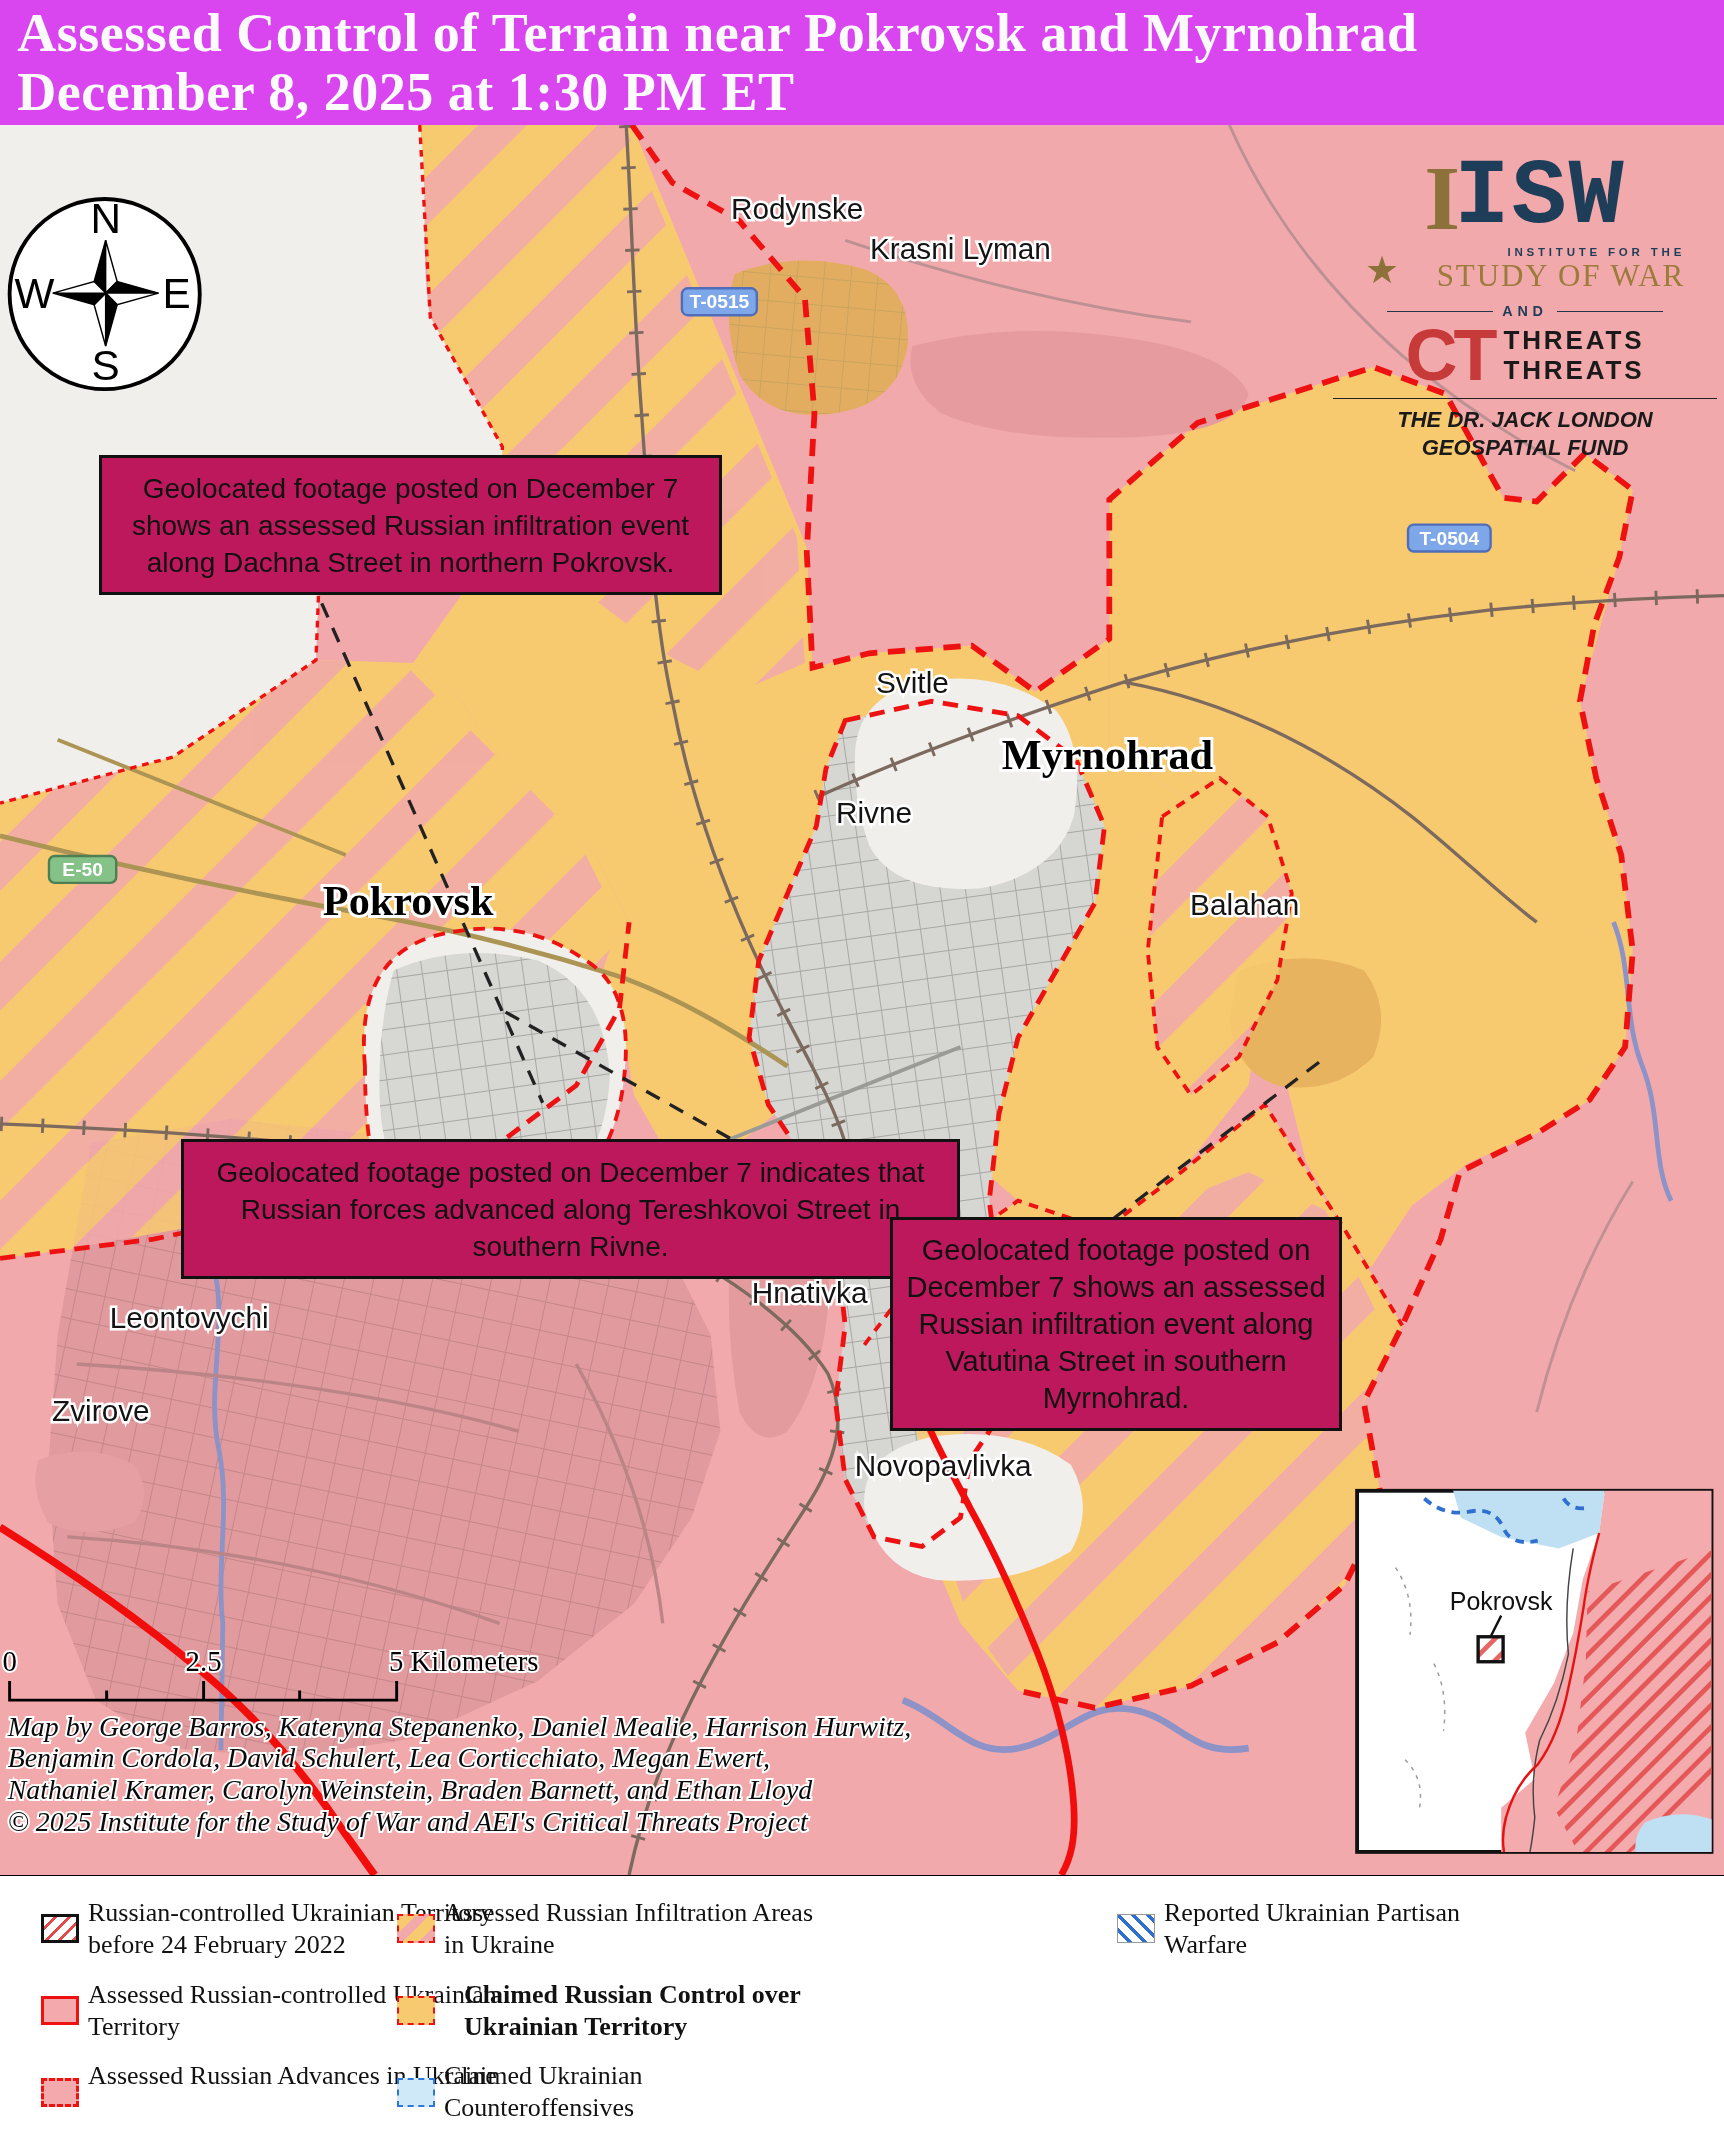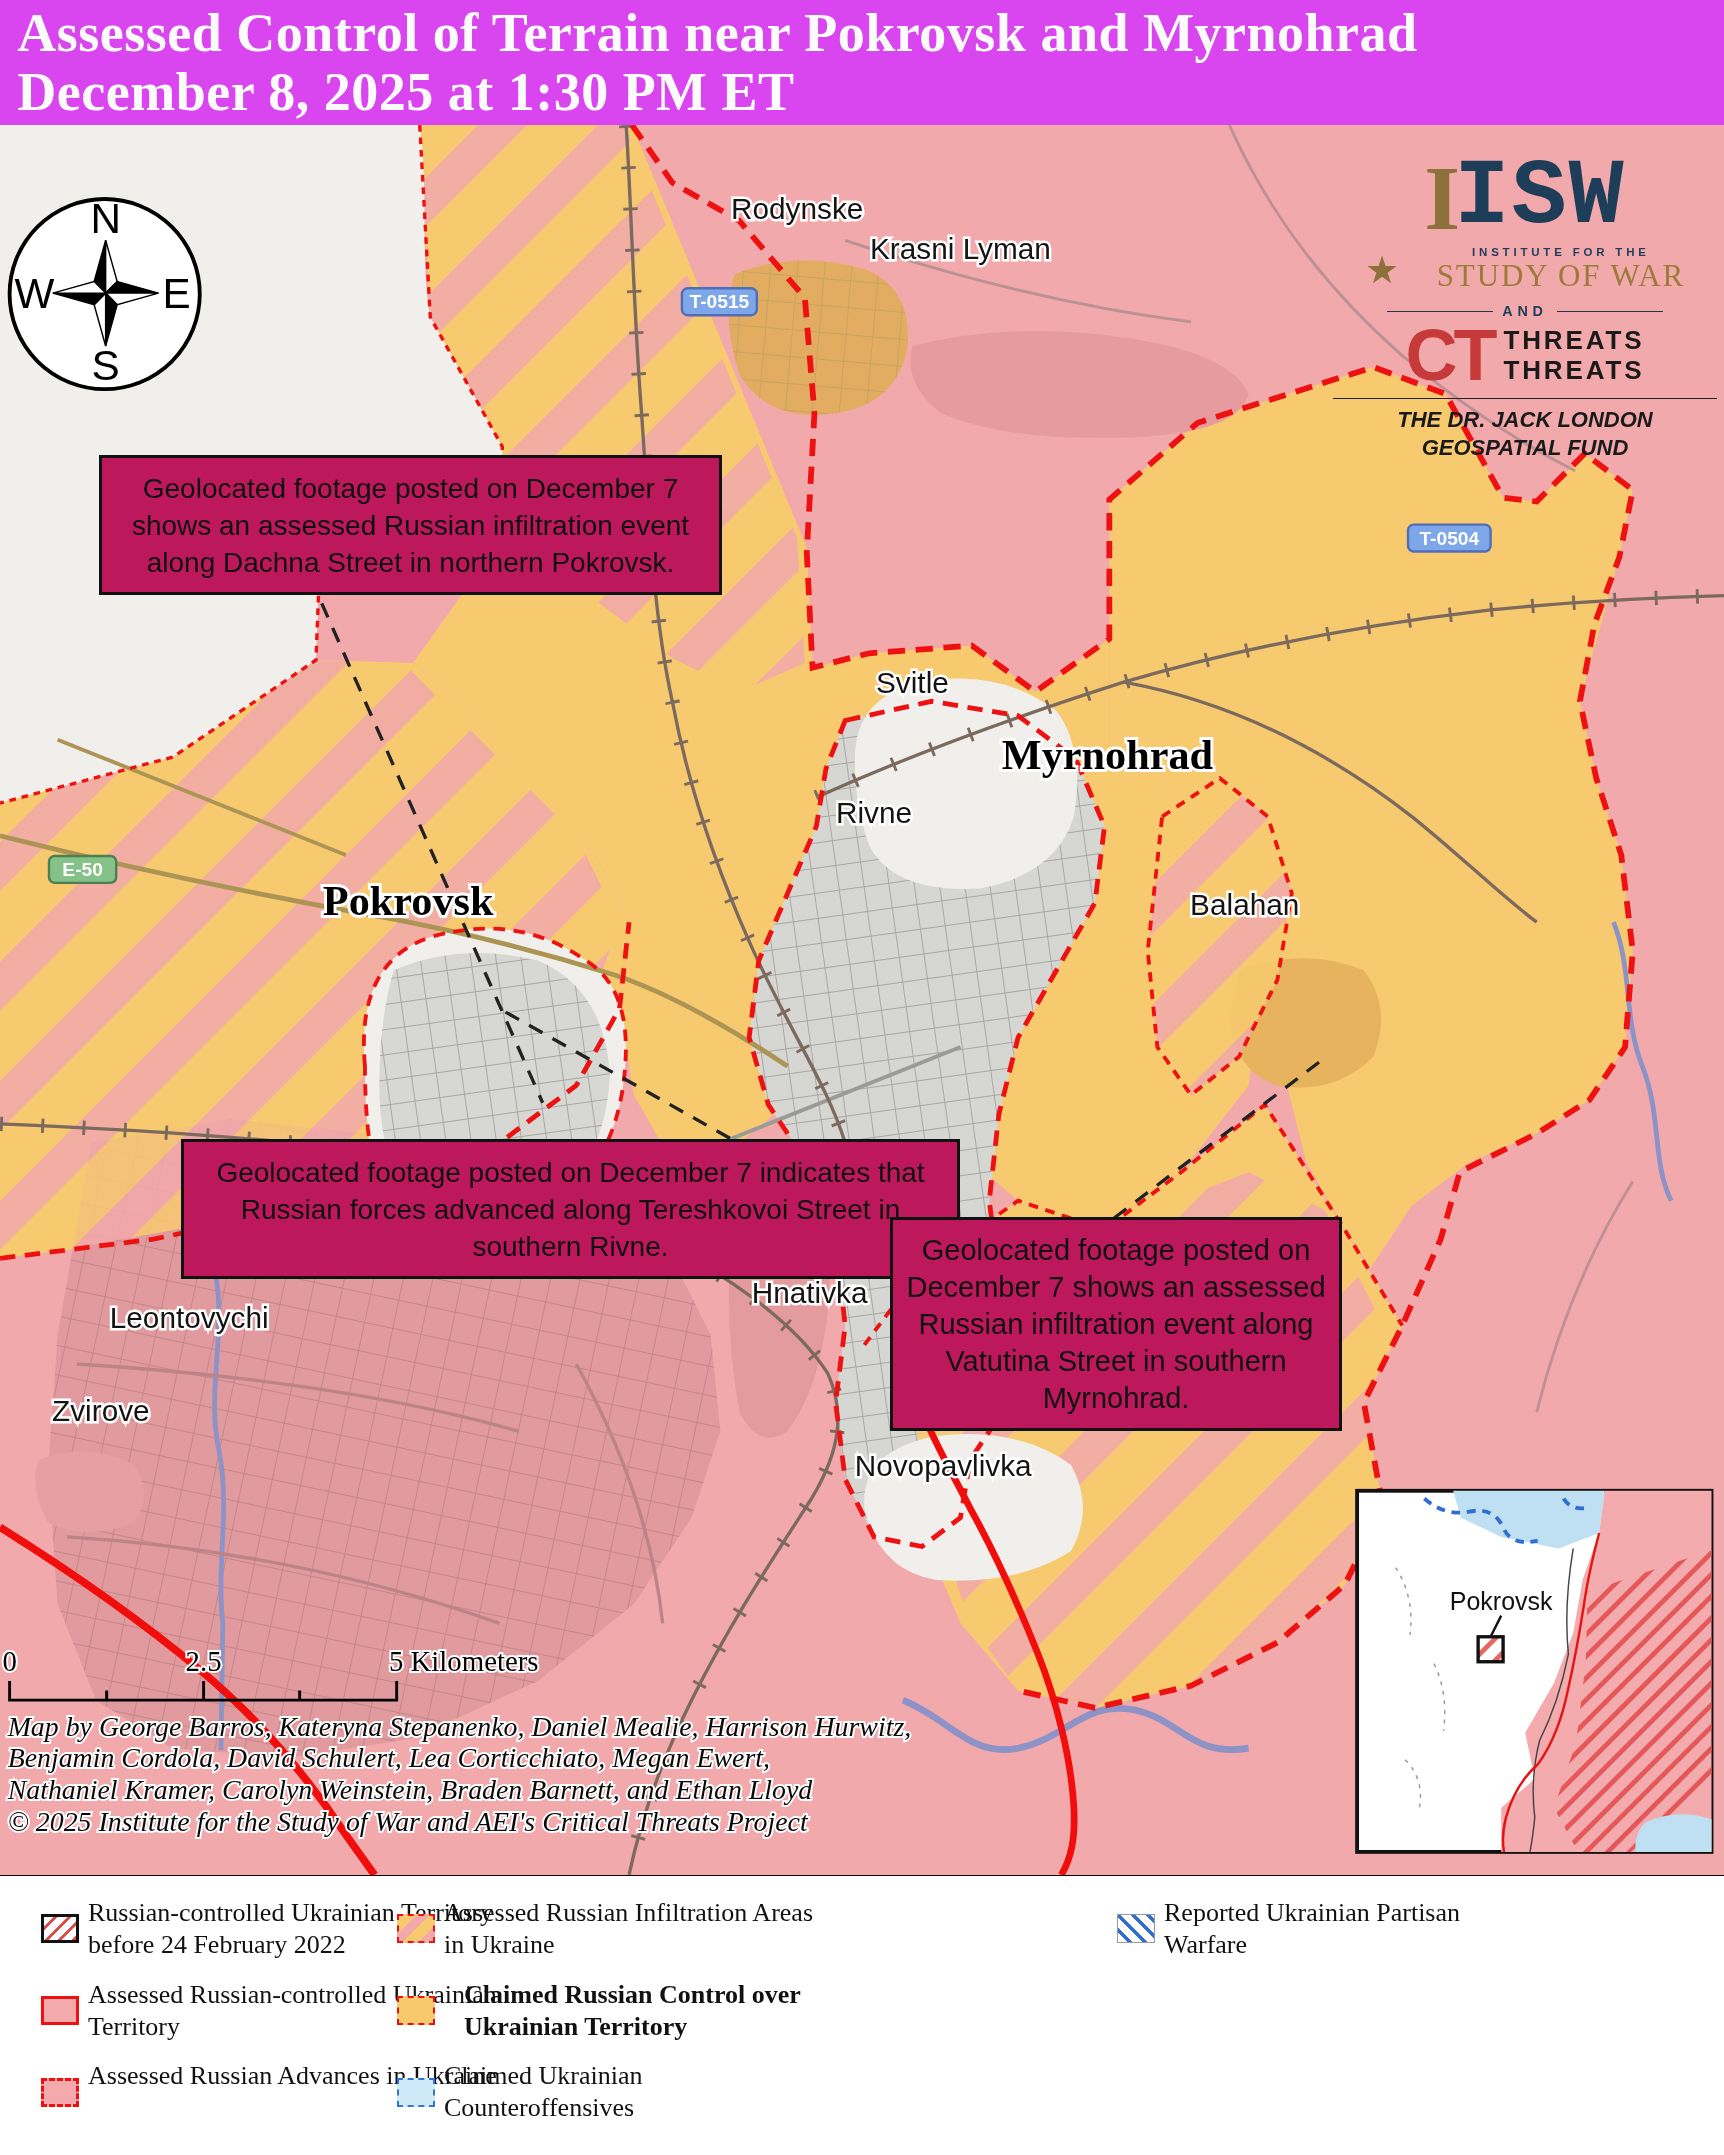--- a/index.html
+++ b/index.html
@@ -20,21 +20,21 @@
   .co1{left:99px;top:330px;width:623px;}
   .co2{left:181px;top:1014px;width:779px;}
   .co3{left:890px;top:1092px;width:452px;font-size:29px;line-height:37px;}
   
   .logo{position:absolute;left:1333px;top:27px;width:384px;z-index:15;text-align:center;}
   .logo .iswrow{display:flex;justify-content:center;align-items:flex-start;line-height:1;}
   .logo .gold-i{font-family:"Liberation Serif",serif;font-weight:bold;font-size:92px;color:#8d713a;margin-right:-5.8px;}
   .logo .isw{font-family:Liberation Mono, monospace;font-weight:bold;font-size:92px;color:#1e3d59;letter-spacing:1.9px;}
   .logo .subrow{display:flex;align-items:center;justify-content:center;margin-top:1.9px;}
   .logo .star{color:#8d713a;font-size:38px;margin-right:7.7px;line-height:1;}
-  .logo .subtxt{text-align:center;margin-left:30px;}
+  .logo .subtxt{text-align:right;margin-left:30px;}
   .logo .inst{font-size:11.5px;letter-spacing:3.8px;color:#1e3d59;font-weight:bold;}
   .logo .study{font-family:"Liberation Serif",serif;font-size:31px;color:#9c7b3c;letter-spacing:1.9px;}
   .logo .androw{display:flex;align-items:center;justify-content:center;margin:9.6px 0 3.8px 0;color:#1e3d59;
                 font-size:14.4px;font-weight:bold;letter-spacing:4.8px;}
   .logo .androw:before,.logo .androw:after{content:"";display:block;width:106px;height:1.9px;background:#26364a;margin:0 9.6px;}
   .logo .ctrow{display:flex;align-items:center;justify-content:center;}
   .logo .ct{font-size:72px;font-weight:bold;color:#c73a3a;letter-spacing:-3.8px;margin-right:9.6px;line-height:.9;}
   .logo .ctxt{text-align:left;font-weight:bold;color:#1a1a1a;font-size:26px;letter-spacing:2.9px;line-height:1.15;}
   .logo .fund{margin-top:9.6px;border-top:1.9px solid #222;padding-top:7.7px;font-style:italic;font-weight:bold;
               font-size:22px;color:#1a1a1a;line-height:1.25;}

